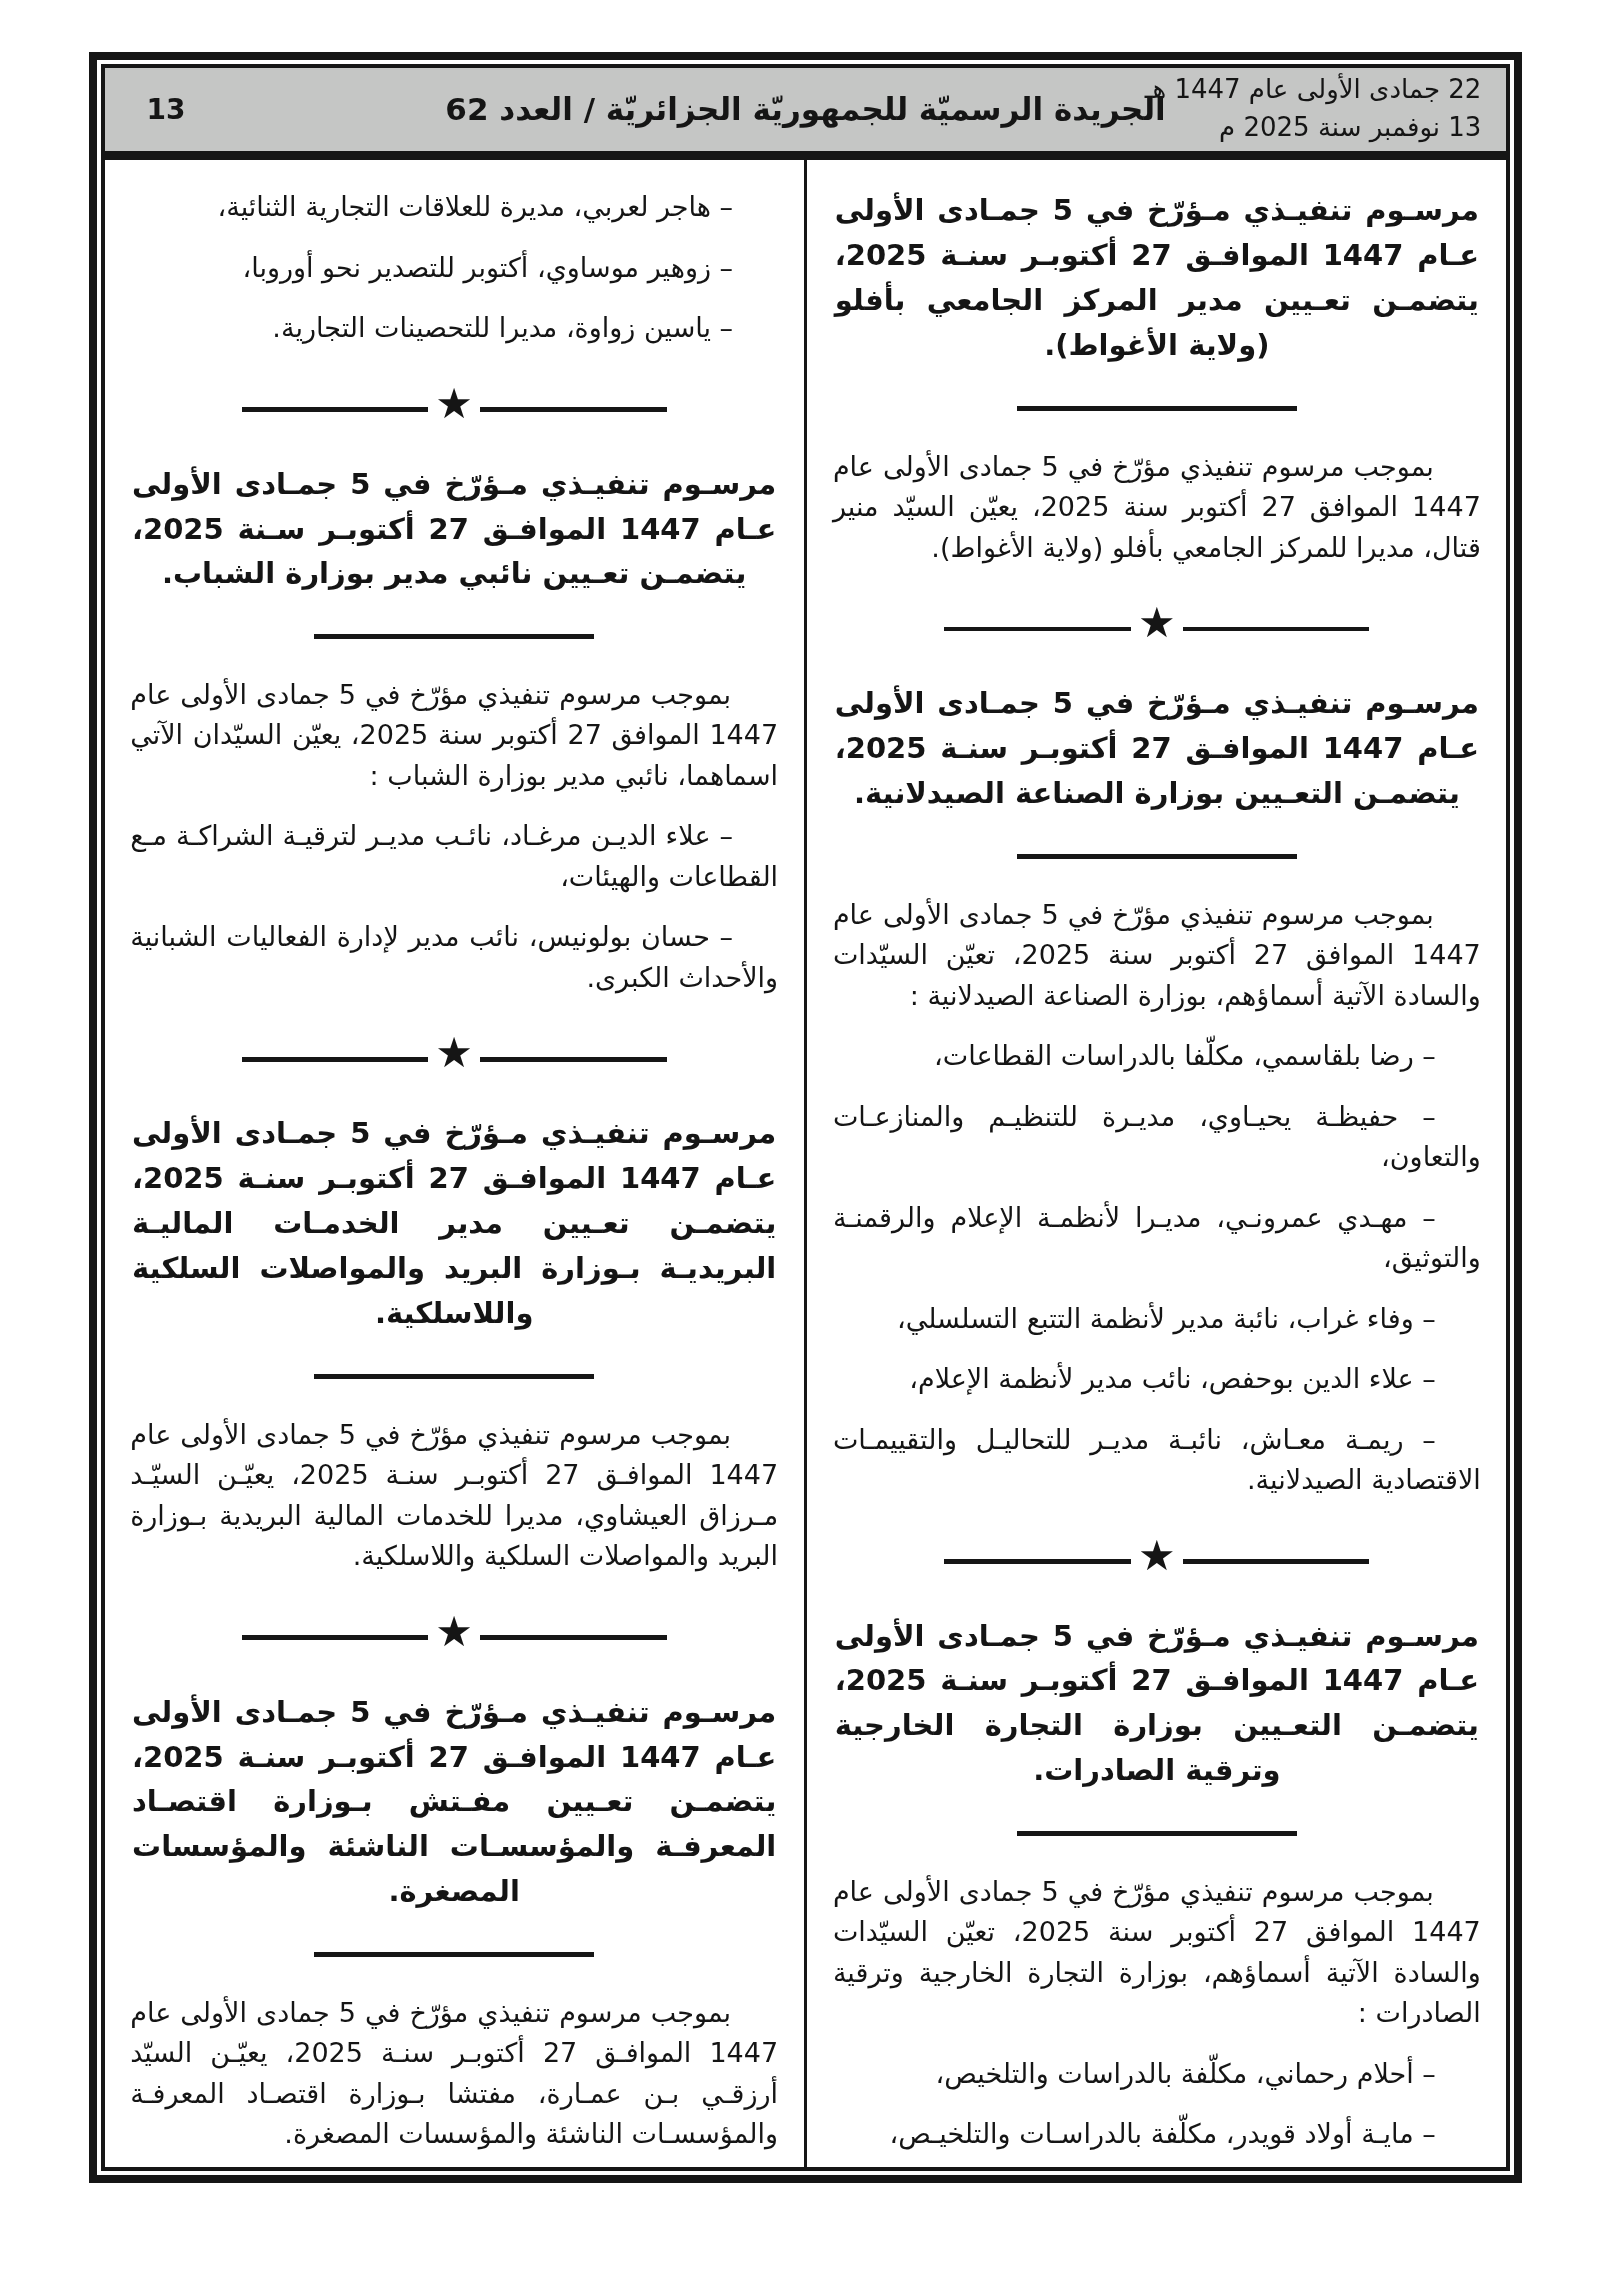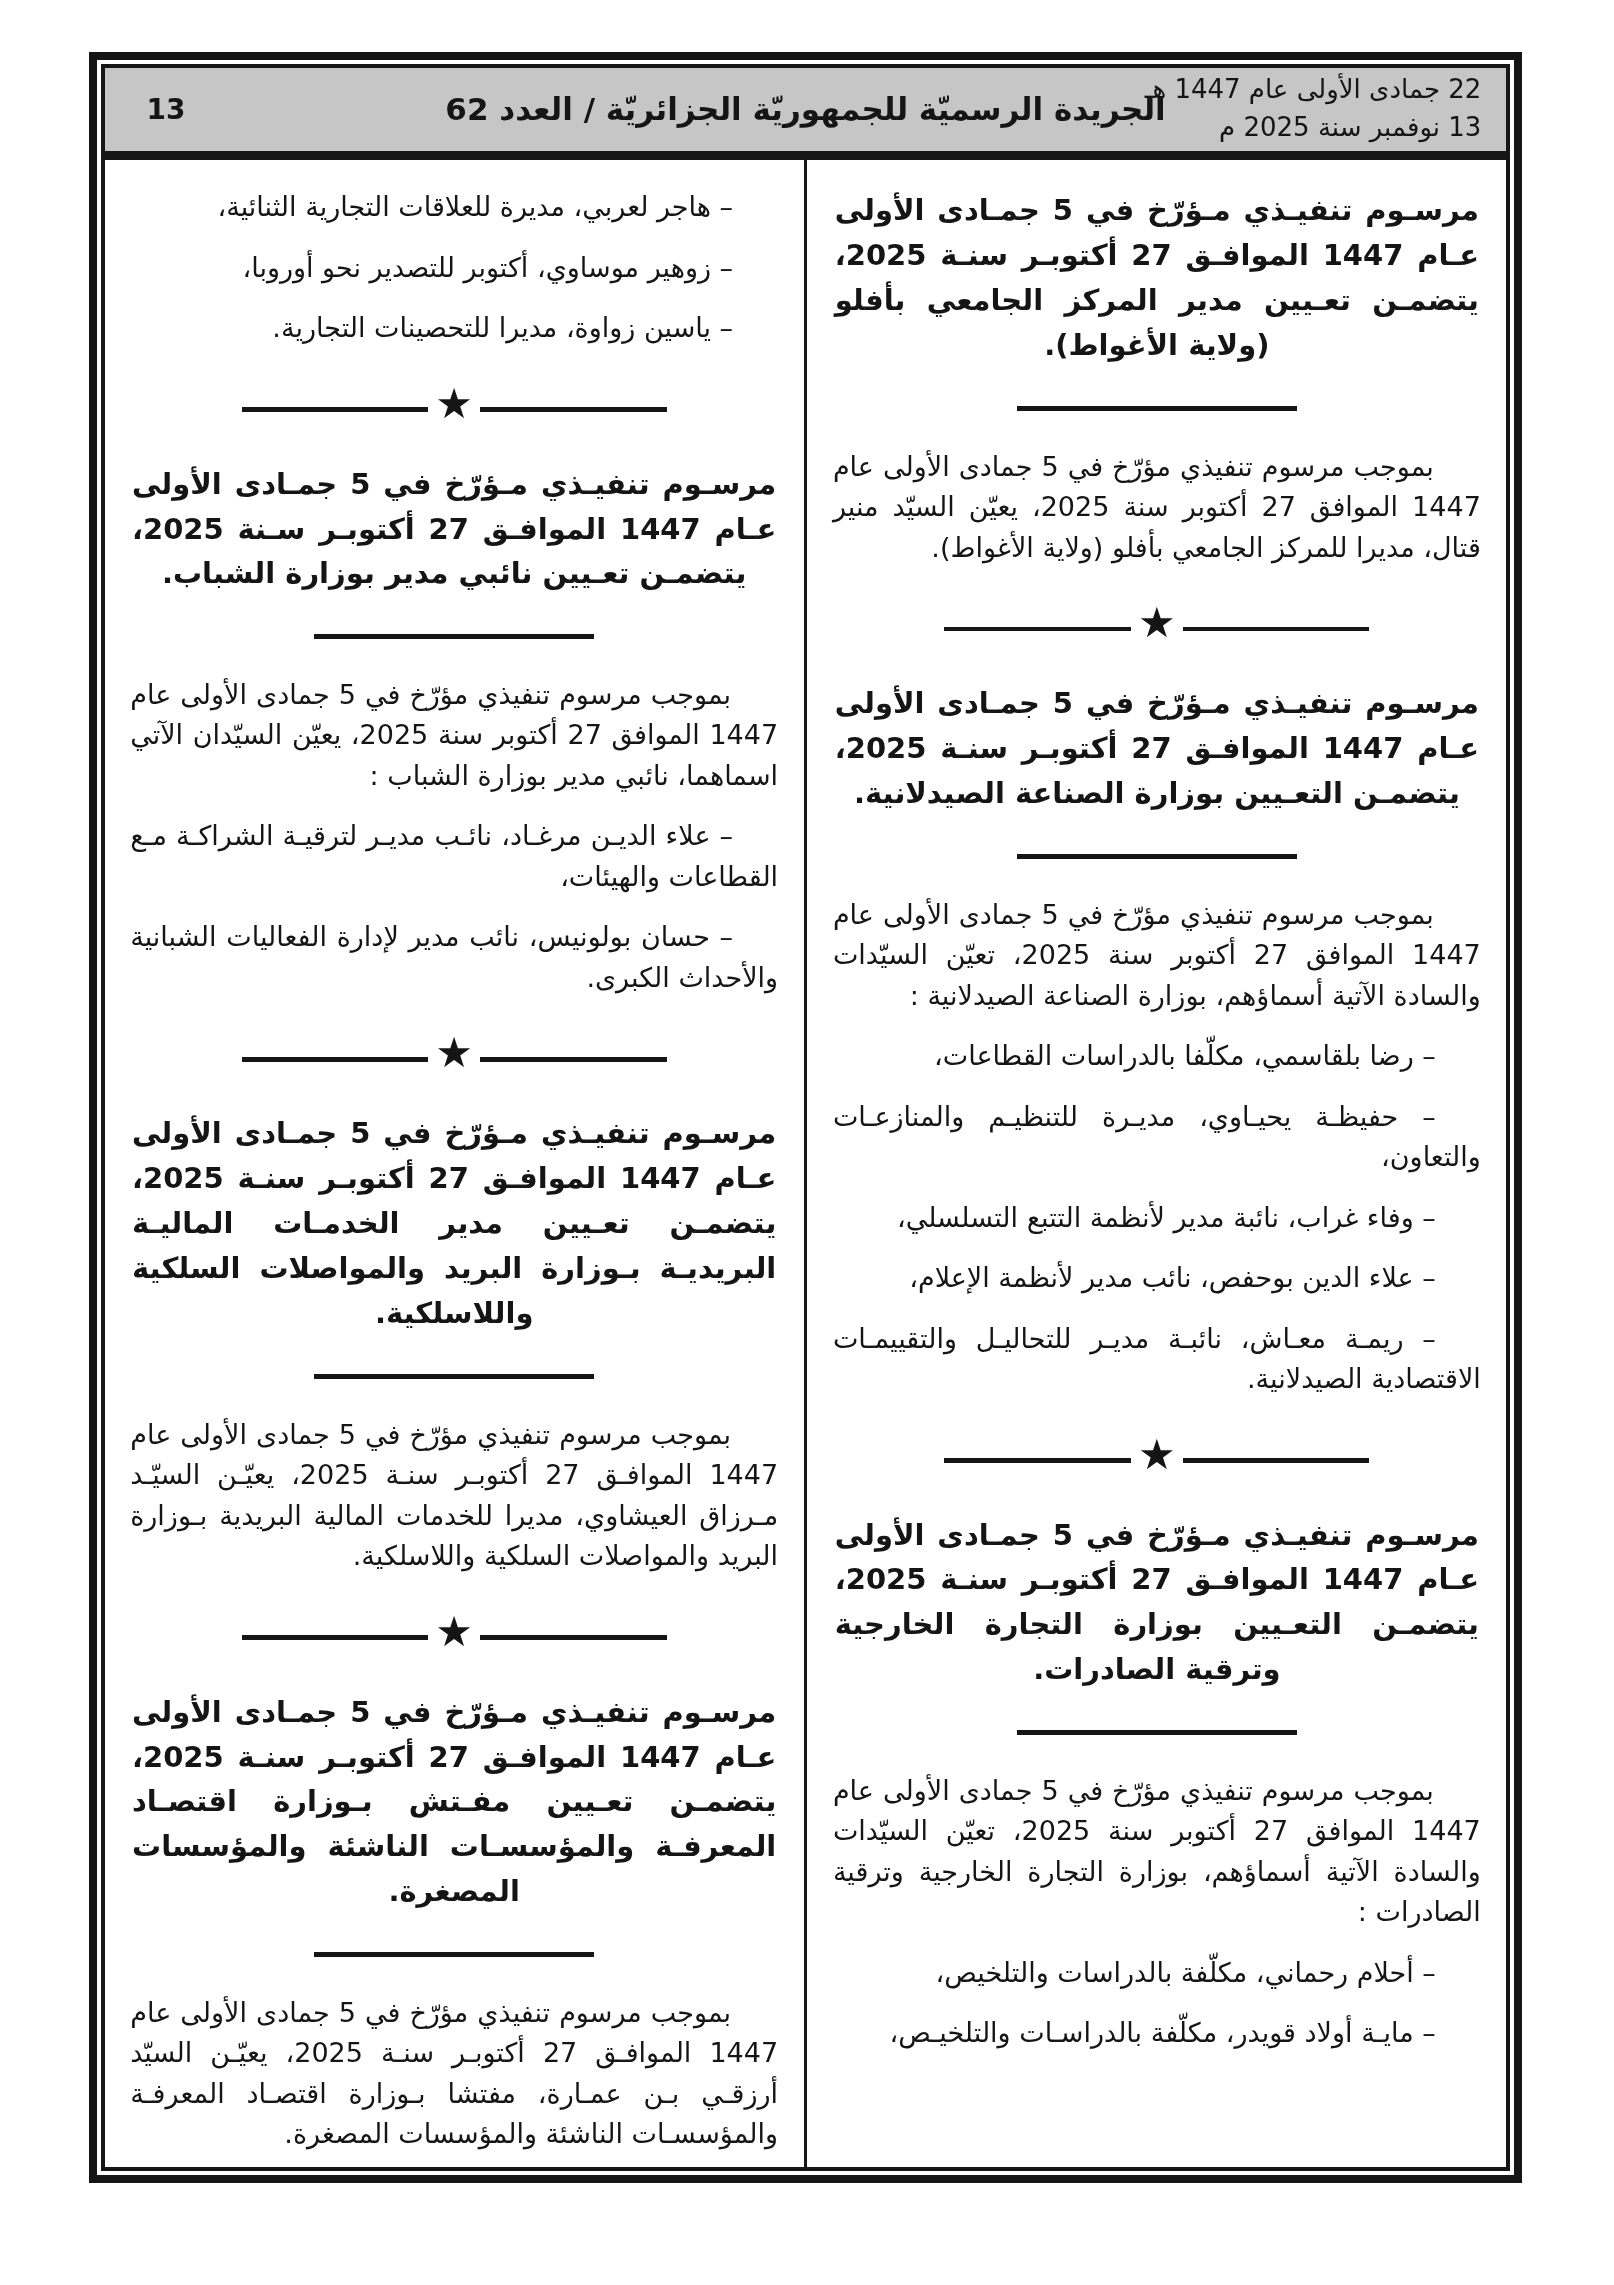--- a/index.html
+++ b/index.html
@@ -116,20 +116,21 @@
             <span class="line"></span>
             <span class="star">★</span>
             <span class="line"></span>
           </div>
 
           <h2 class="decree-title">مرسـوم تنفيـذي مـؤرّخ في 5 جمـادى الأولى عـام 1447 الموافـق 27 أكتوبـر سنـة 2025، يتضمـن التعـيين بوزارة الصناعة الصيدلانية.</h2>
           <div class="rule"></div>
           <p class="decree-body">بموجب مرسوم تنفيذي مؤرّخ في 5 جمادى الأولى عام 1447 الموافق 27 أكتوبر سنة 2025، تعيّن السيّدات والسادة الآتية أسماؤهم، بوزارة الصناعة الصيدلانية :</p>
           <p class="list-item">– رضا بلقاسمي، مكلّفا بالدراسات القطاعات،</p>
           <p class="list-item">– حفيظـة يحيـاوي، مديـرة للتنظيـم والمنازعـات والتعاون،</p>
+          <p class="list-item">– مهـدي عمرونـي، مديـرا لأنظمـة الإعلام والرقمنـة والتوثيق،</p>
           <p class="list-item">– وفاء غراب، نائبة مدير لأنظمة التتبع التسلسلي،</p>
           <p class="list-item">– علاء الدين بوحفص، نائب مدير لأنظمة الإعلام،</p>
           <p class="list-item">– ريمـة معـاش، نائبـة مديـر للتحاليـل والتقييمـات الاقتصادية الصيدلانية.</p>
 
           <div class="star-sep">
             <span class="line"></span>
             <span class="star">★</span>
             <span class="line"></span>
           </div>
 

